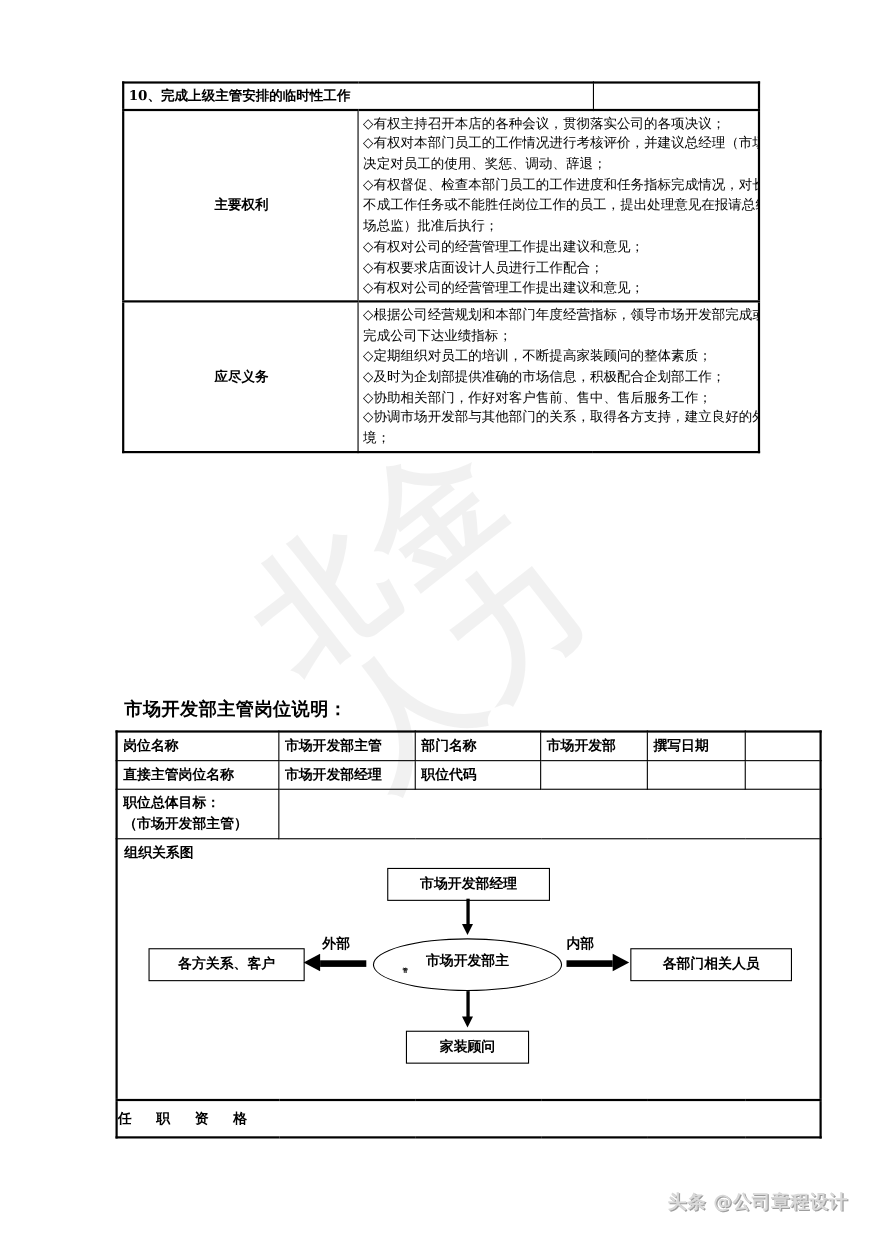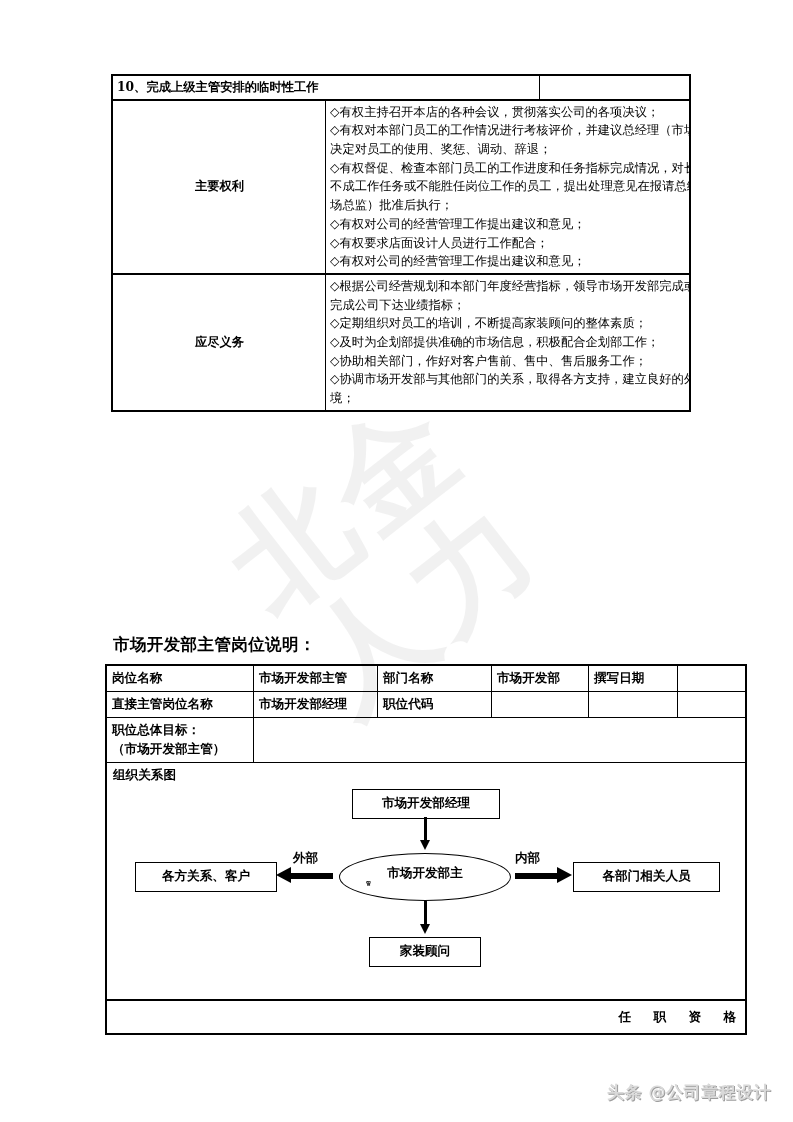--- a/index.html
+++ b/index.html
@@ -133,21 +133,21 @@
     white-space: normal !important;
     line-height: 1.5;
   }
   .orgchart-cell {
     height: 230px;
     position: relative;
     vertical-align: top;
     margin-top: 44px;
   }
   .qualify-cell {
-    text-align: right;
+    text-align: left;
     font-size: 14px;
     font-weight: bold;
     letter-spacing: 9px;
     padding: 7px 0 7px 0 !important;
     border-top: 2.5px solid #000 !important;
   }
   .org-box {
     position: absolute;
     border: 1.4px solid #000;
     display: flex;

